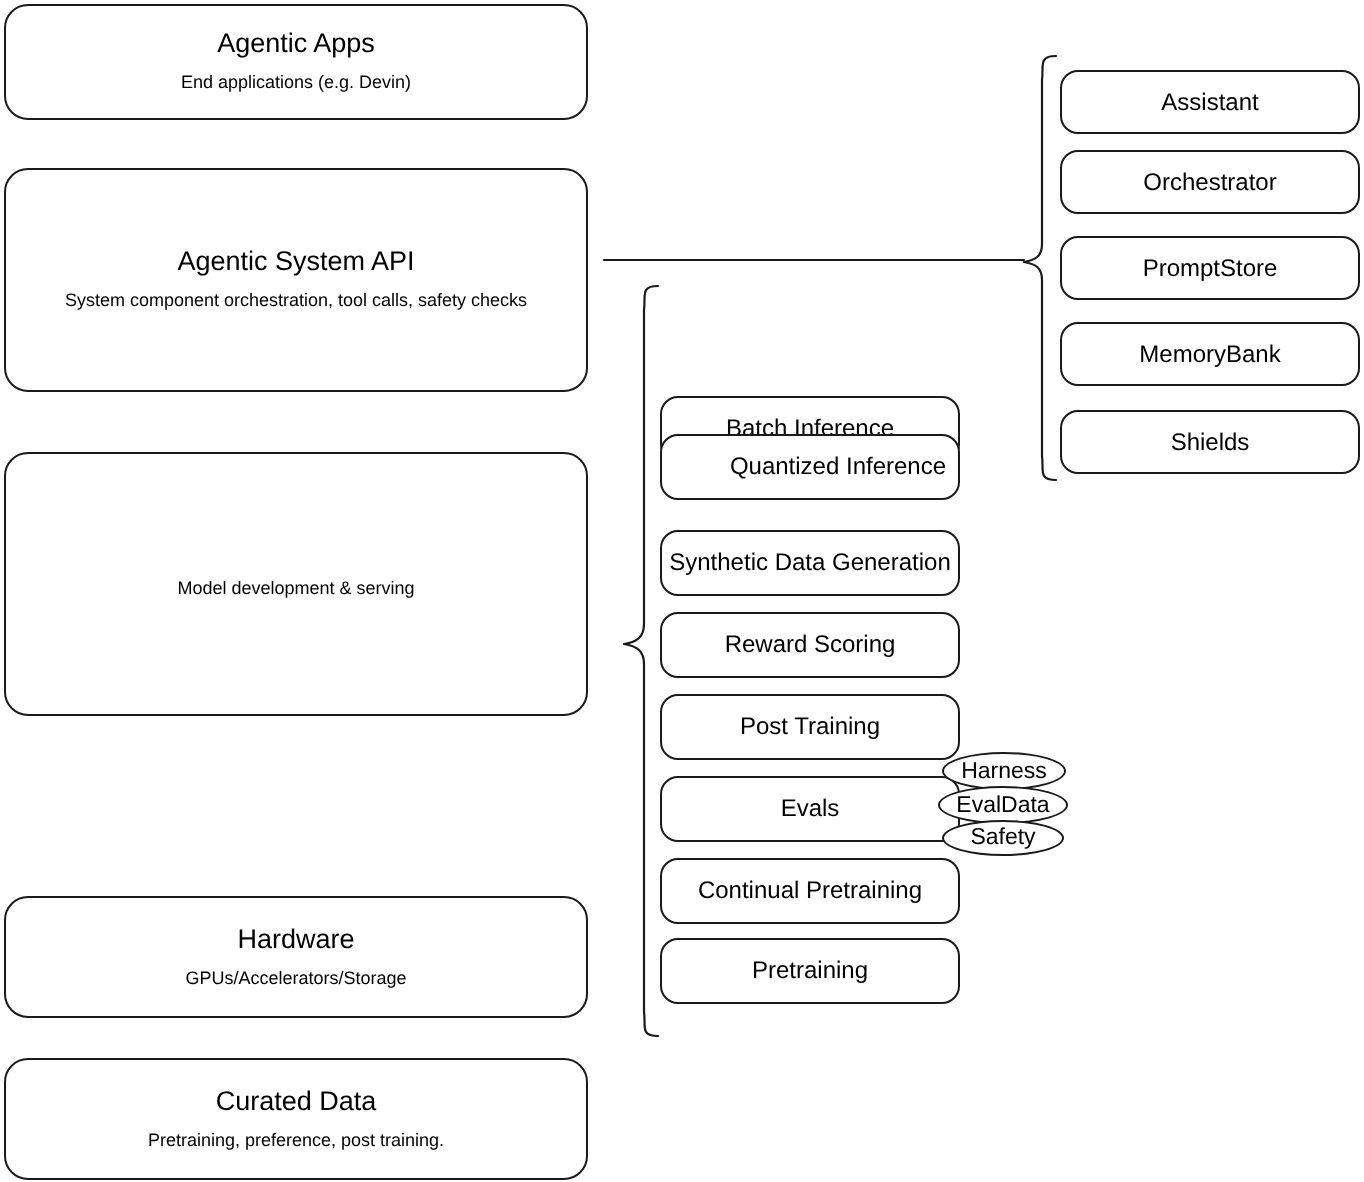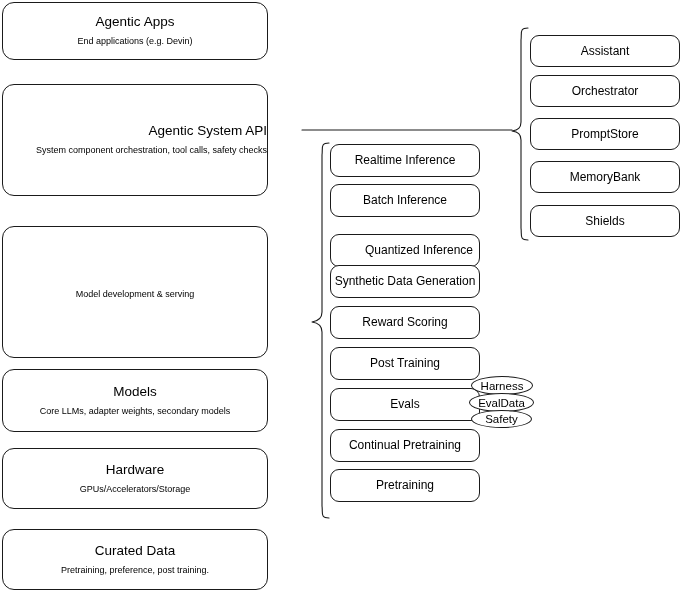--- a/index.html
+++ b/index.html
@@ -43,21 +43,21 @@
   .node .subtitle {
     font-size: 9px;
     color: #000000;
     margin-top: 5px;
     white-space: nowrap;
   }
 
   
   .layer-node {
     left: 2px;
-    width: 266px;
+    width: 292px;
     border-radius: 12px;
   }
   .layer-node .title { font-size: 13.5px; }
 
   
   .mid-node {
     left: 330px;
     width: 150px;
     height: 33px;
     border-radius: 9px;
@@ -131,51 +131,44 @@
              C 319 323, 322 326, 322 332
              L 322 506
              C 323 513, 320 518, 329 518"></path>
   </svg>
 
   <div class="node layer-node" style="top:2px; height:58px;">
     <div class="title">Agentic Apps</div>
     <div class="subtitle">End applications (e.g. Devin)</div>
   </div>
 
-  <div class="node layer-node" style="top:84px; height:112px;align-items:flex-end;">
+  <div class="node layer-node" style="top:84px; height:112px;">
     <div class="title">Agentic System API</div>
     <div class="subtitle">System component orchestration, tool calls, safety checks</div>
   </div>
 
   <div class="node layer-node" style="top:226px; height:132px;">
     <div class="subtitle">Model development &amp; serving</div>
   </div>
 
-  <div class="node layer-node" style="top:369px; height:63px;">
-    <div class="title">Models</div>
-    <div class="subtitle">Core LLMs, adapter weights, secondary models</div>
-  </div>
 
   <div class="node layer-node" style="top:448px; height:61px;text-align:right;">
     <div class="title">Hardware</div>
     <div class="subtitle">GPUs/Accelerators/Storage</div>
   </div>
 
   <div class="node layer-node" style="top:529px; height:61px;justify-content:center;">
     <div class="title">Curated Data</div>
     <div class="subtitle">Pretraining, preference, post training.</div>
   </div>
 
-  <div class="node mid-node" style="top:144px;">
-    <div class="title">Realtime Inference</div>
-  </div>
-  <div class="node mid-node" style="top:184px;">
+  <div class="node mid-node" style="top:198px;">
     <div class="title">Batch Inference</div>
   </div>
-  <div class="node mid-node" style="top:234px;padding-left:28px;">
+  <div class="node mid-node" style="top:217px;padding-left:28px;">
     <div class="title">Quantized Inference</div>
   </div>
   <div class="node mid-node" style="top:265px;">
     <div class="title">Synthetic Data Generation</div>
   </div>
   <div class="node mid-node" style="top:306px;">
     <div class="title">Reward Scoring</div>
   </div>
   <div class="node mid-node" style="top:347px;">
     <div class="title">Post Training</div>

